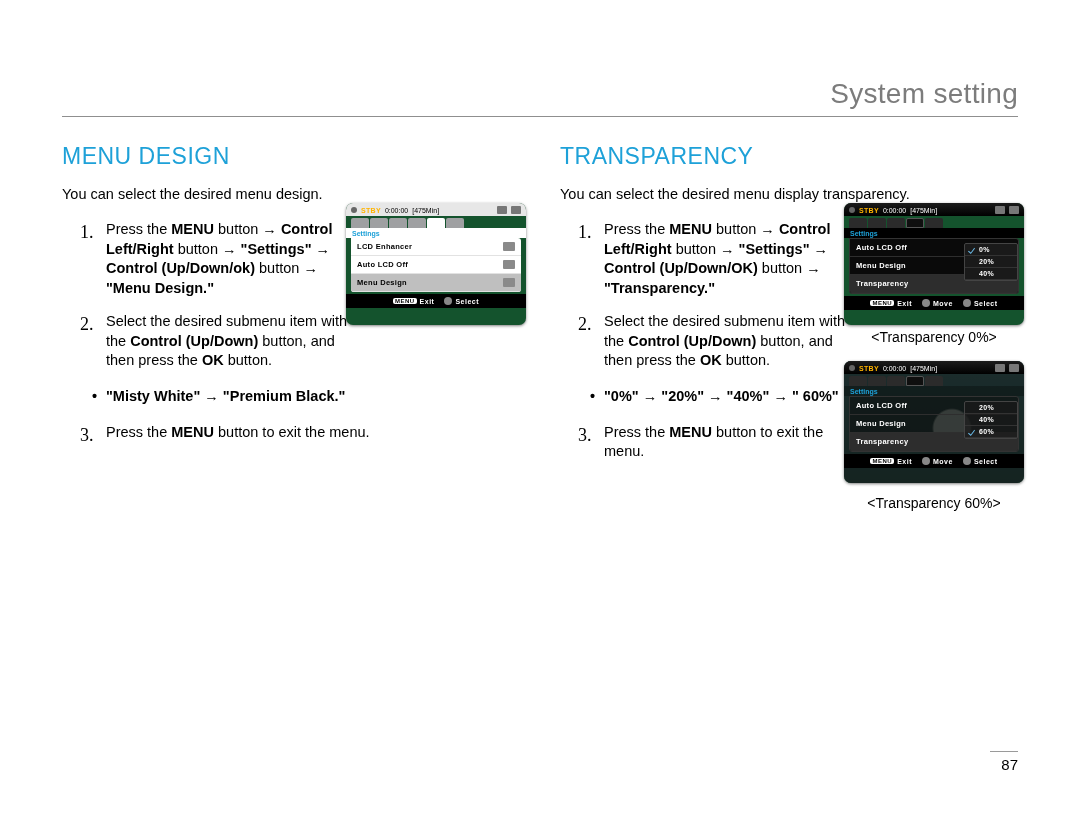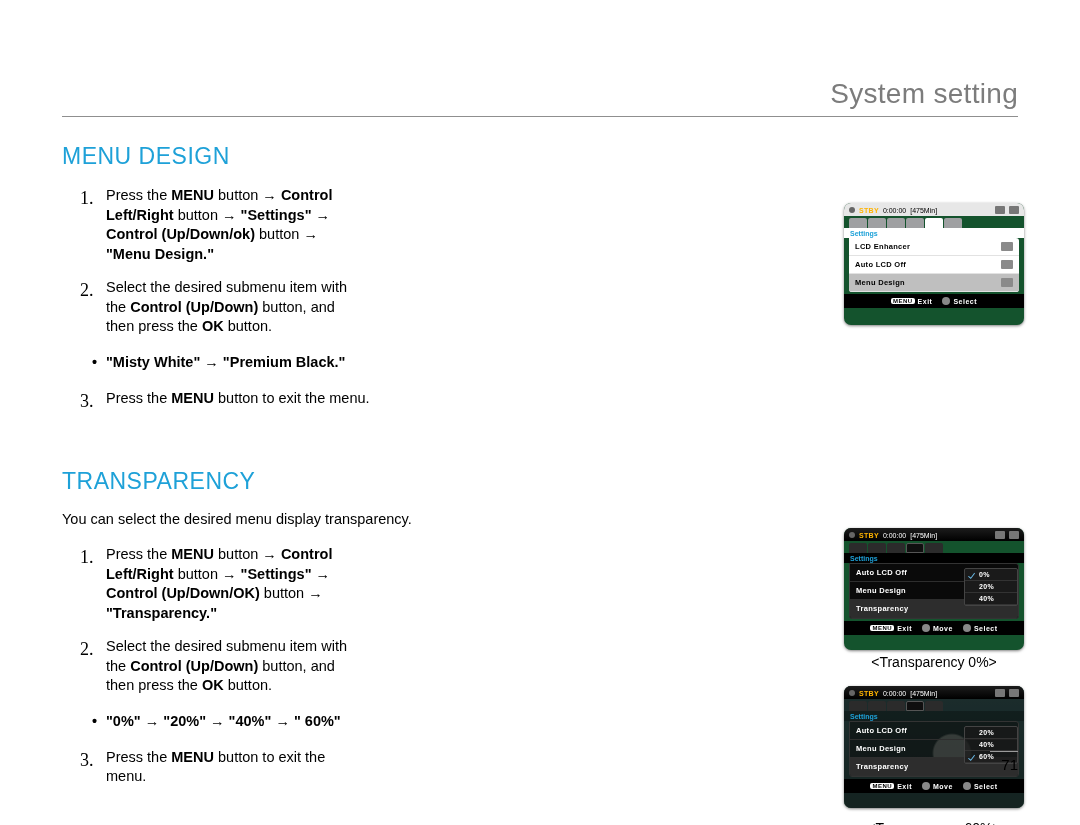--- a/index.html
+++ b/index.html
@@ -23,21 +23,20 @@
     color: #7c7c7c;
     text-align: right;
     padding-bottom: 6px;
     border-bottom: 1px solid #8f8f8f;
     margin-bottom: 22px;
     letter-spacing: 0.3px;
   }
   .columns {
     display: flex;
     gap: 40px;
-    flex-direction: column;
   }
   .col {
     flex: 1 1 0;
     position: relative;
   }
   .h2 {
     font-family: "Arial Narrow", Arial, sans-serif;
     color: #1ea1d8;
     font-size: 23px;
     letter-spacing: 0.5px;
@@ -202,20 +201,21 @@
 </head>
 <body>
 
 <div class="page">
   <div class="section-title">System setting</div>
 
   <div class="columns">
 
     <div class="col">
       <div class="h2">MENU DESIGN</div>
+      <p class="intro">You can select the desired menu design.</p>
 
       <ol class="steps">
         <li>
           <span>Press the </span><b>MENU</b><span> button → </span><b>Control Left/Right</b><span> button → </span><b>"Settings"</b><span> → </span><b>Control (Up/Down/ok)</b><span> button → </span><b>"Menu Design."</b>
         </li>
         <li>
           <span>Select the desired submenu item with the </span><b>Control (Up/Down)</b><span> button, and then press the </span><b>OK</b><span> button.</span>
         </li>
       </ol>
       <ul class="bullet">
@@ -393,14 +393,14 @@
           <div class="bb-item">
               <span class="bb-circ"></span>
               <span>Select</span>
             </div>
         </div>
       </div>
       <div class="caption" style="top:356px; right:-6px;">&lt;Transparency 60%&gt;</div>
     </div>
   </div>
 
-  <div class="page-number">71</div>
+  <div class="page-number">87</div>
 </div>
 
 </body></html>

